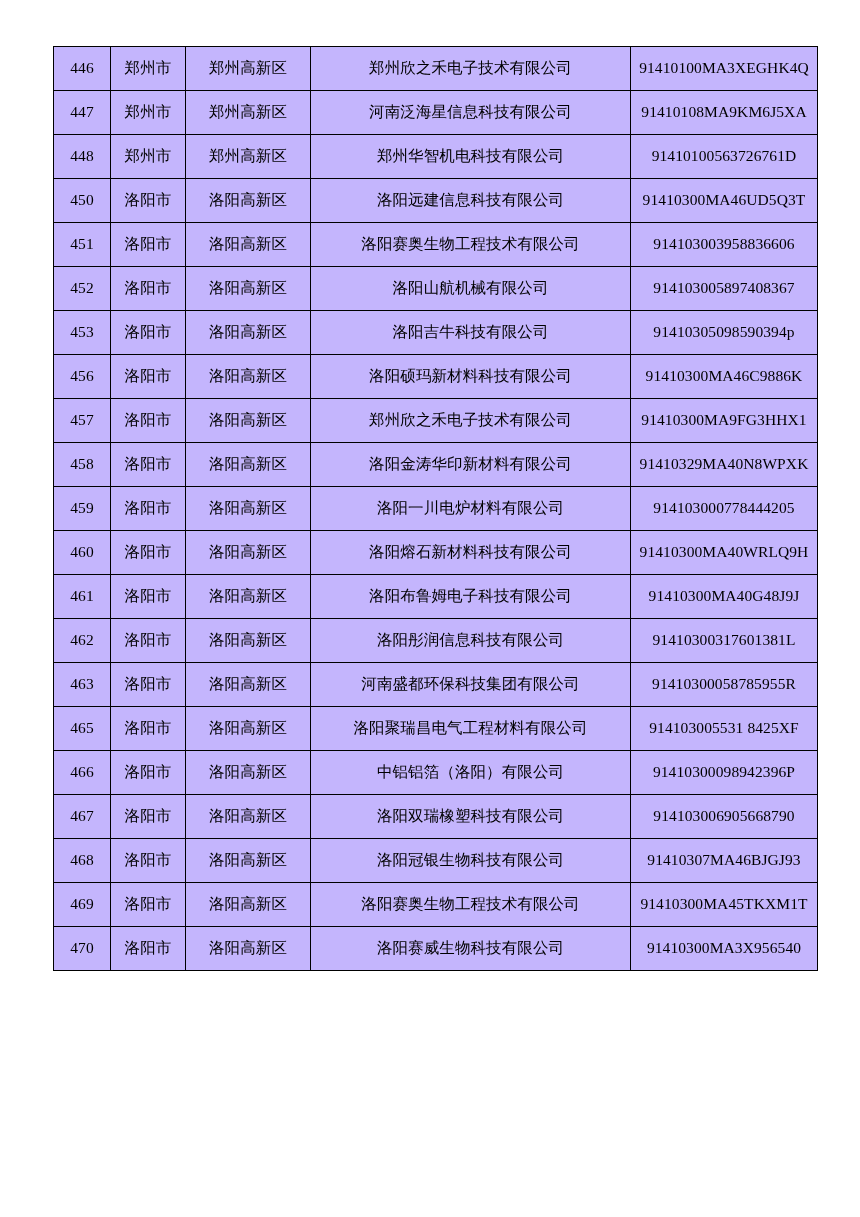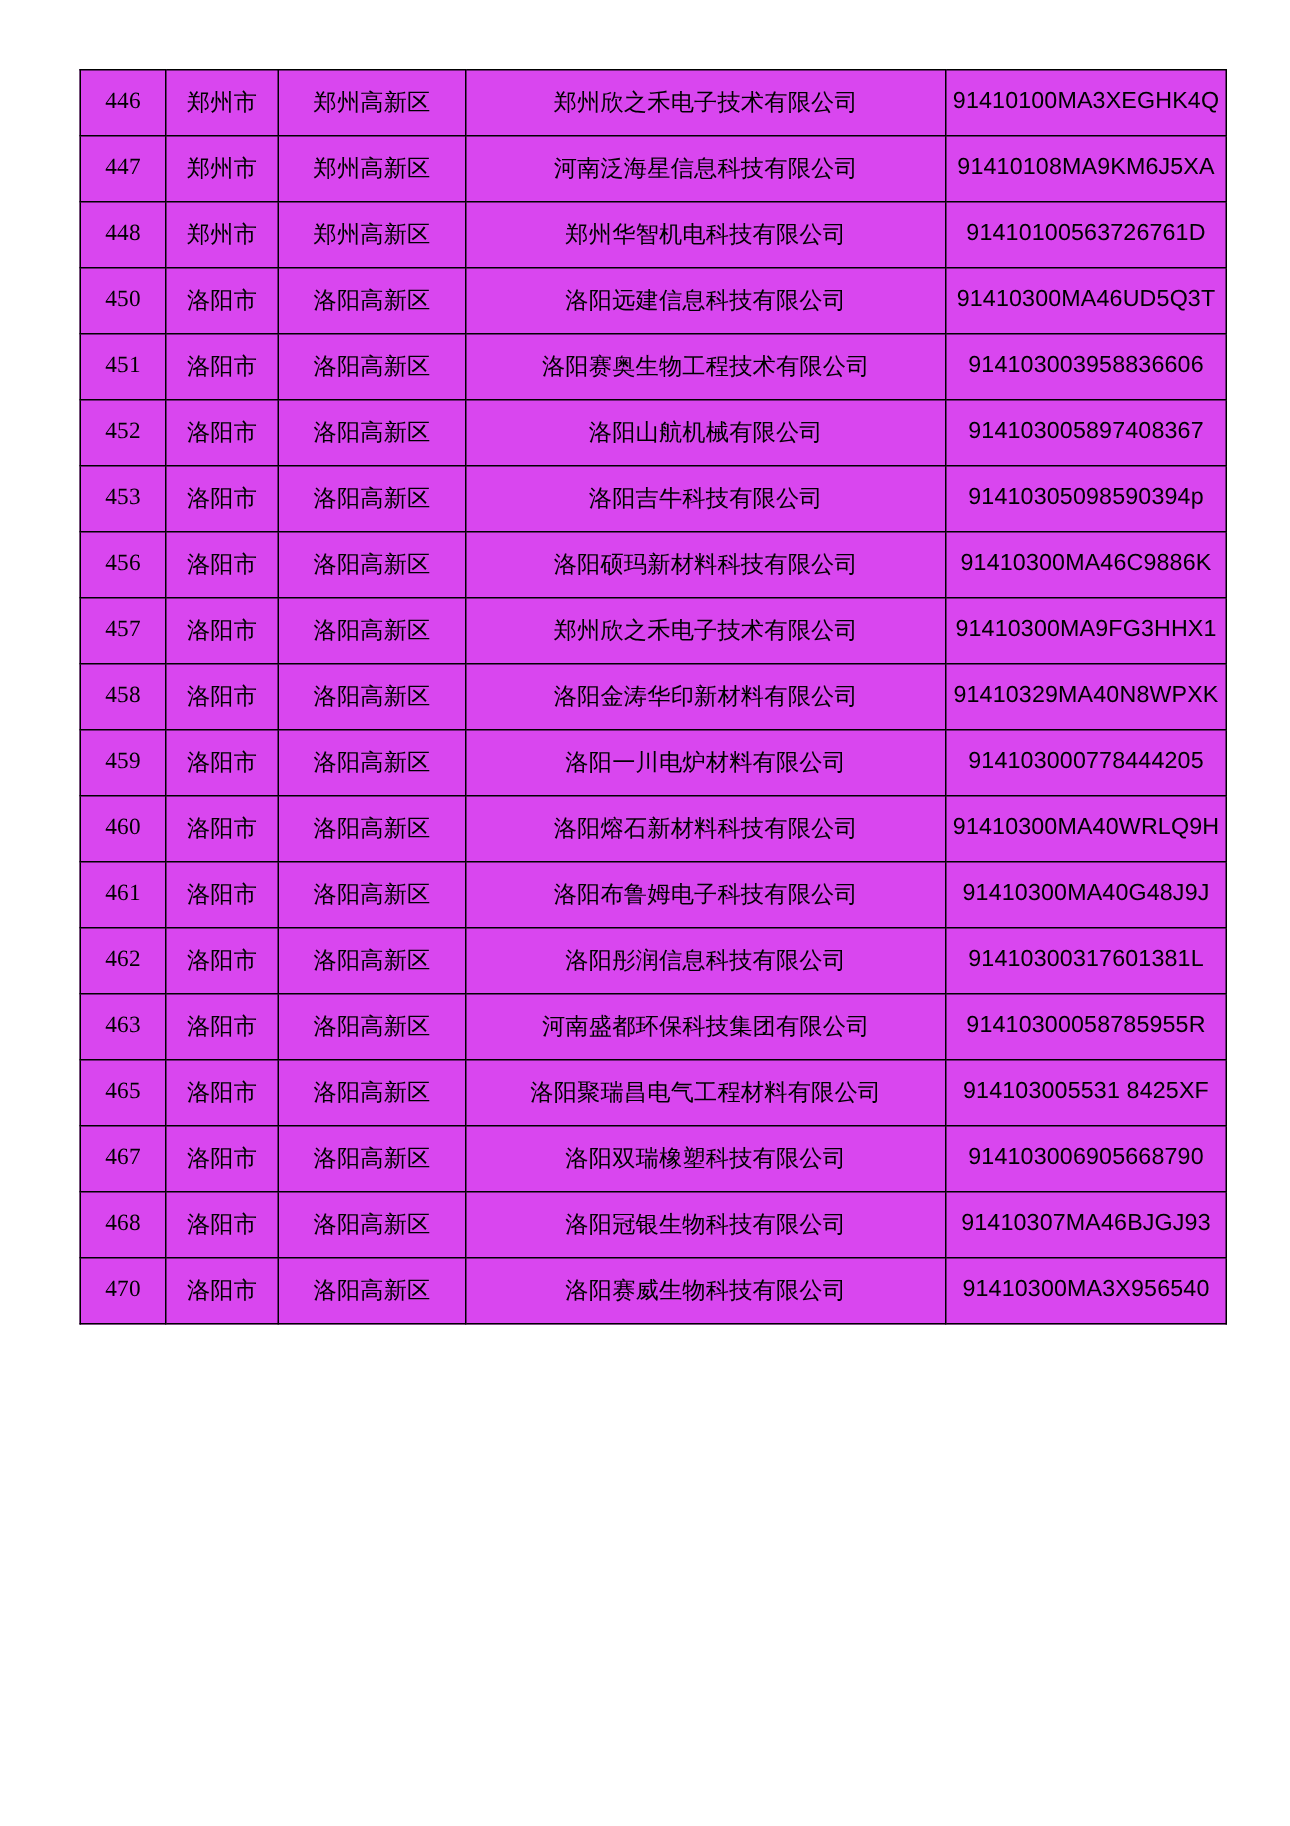--- a/index.html
+++ b/index.html
@@ -24,21 +24,21 @@
   .table-wrap {
     position: absolute;
     left: 53px;
     top: 46px;
     width: 764px;
   }
   table.listing {
     border-collapse: collapse;
     width: 764px;
     table-layout: fixed;
-    background: #d946ef;
+    background: #c4b5fd;
   }
   table.listing td {
     border: 1px solid #000000;
     padding: 0;
     vertical-align: middle;
     text-align: center;
     font-size: 15.5px;
     line-height: 1.18;
     height: 44px;
     box-sizing: border-box;
@@ -54,21 +54,21 @@
     font-size: 16px;
     font-family: "Liberation Serif", "DejaVu Serif", serif;
   }
   td.city, td.dist, td.name {
     font-family: "DejaVu Serif", "Liberation Serif", serif;
     font-size: 14.5px;
   }
   td.dist { font-size: 14.5px; }
   td.name { font-size: 15px; margin-left: 36px; }
   td.code {
-    font-family: Liberation Sans, sans-serif;
+    font-family: Liberation Serif, serif;
     font-size: 14.6px;
     letter-spacing: -0.15px;
     padding: 2px 3px;
     word-break: break-all;
   }
   td.code.wrap { line-height: 1.35; }
 </style>
 </head>
 <body>
 
@@ -189,32 +189,46 @@
             <td class="code">91410300058785955R</td>
           </tr>
           <tr>
             <td class="idx">465</td>
             <td class="city">洛阳市</td>
             <td class="dist">洛阳高新区</td>
             <td class="name">洛阳聚瑞昌电气工程材料有限公司</td>
             <td class="code">914103005531 8425XF</td>
           </tr>
           <tr>
+            <td class="idx">466</td>
+            <td class="city">洛阳市</td>
+            <td class="dist">洛阳高新区</td>
+            <td class="name">中铝铝箔（洛阳）有限公司</td>
+            <td class="code">91410300098942396P</td>
+          </tr>
+          <tr>
             <td class="idx">467</td>
             <td class="city">洛阳市</td>
             <td class="dist">洛阳高新区</td>
             <td class="name">洛阳双瑞橡塑科技有限公司</td>
             <td class="code">914103006905668790</td>
           </tr>
           <tr>
             <td class="idx">468</td>
             <td class="city">洛阳市</td>
             <td class="dist">洛阳高新区</td>
             <td class="name">洛阳冠银生物科技有限公司</td>
             <td class="code">91410307MA46BJGJ93</td>
+          </tr>
+          <tr>
+            <td class="idx">469</td>
+            <td class="city">洛阳市</td>
+            <td class="dist">洛阳高新区</td>
+            <td class="name">洛阳赛奥生物工程技术有限公司</td>
+            <td class="code">91410300MA45TKXM1T</td>
           </tr>
           <tr>
             <td class="idx">470</td>
             <td class="city">洛阳市</td>
             <td class="dist">洛阳高新区</td>
             <td class="name">洛阳赛威生物科技有限公司</td>
             <td class="code">91410300MA3X956540</td>
           </tr>
         </tbody>
     </table>

